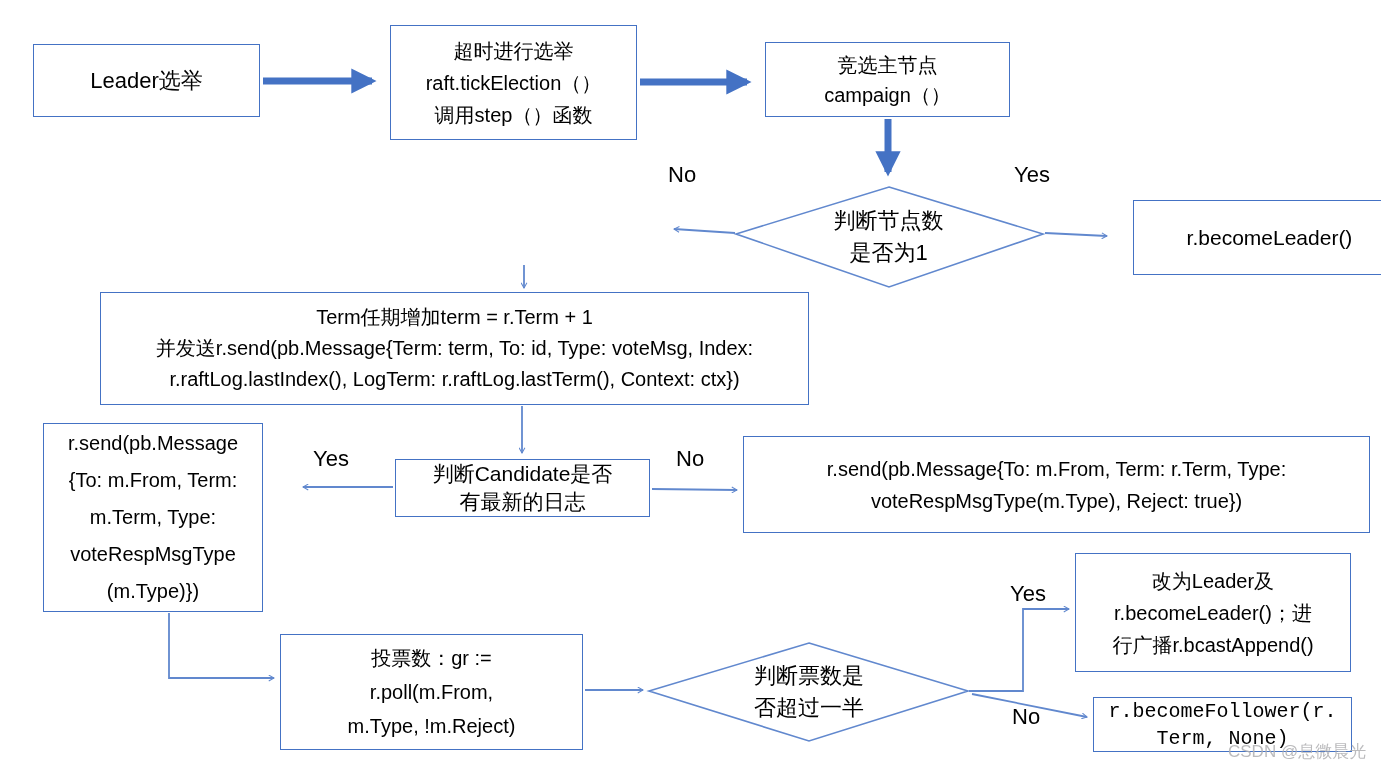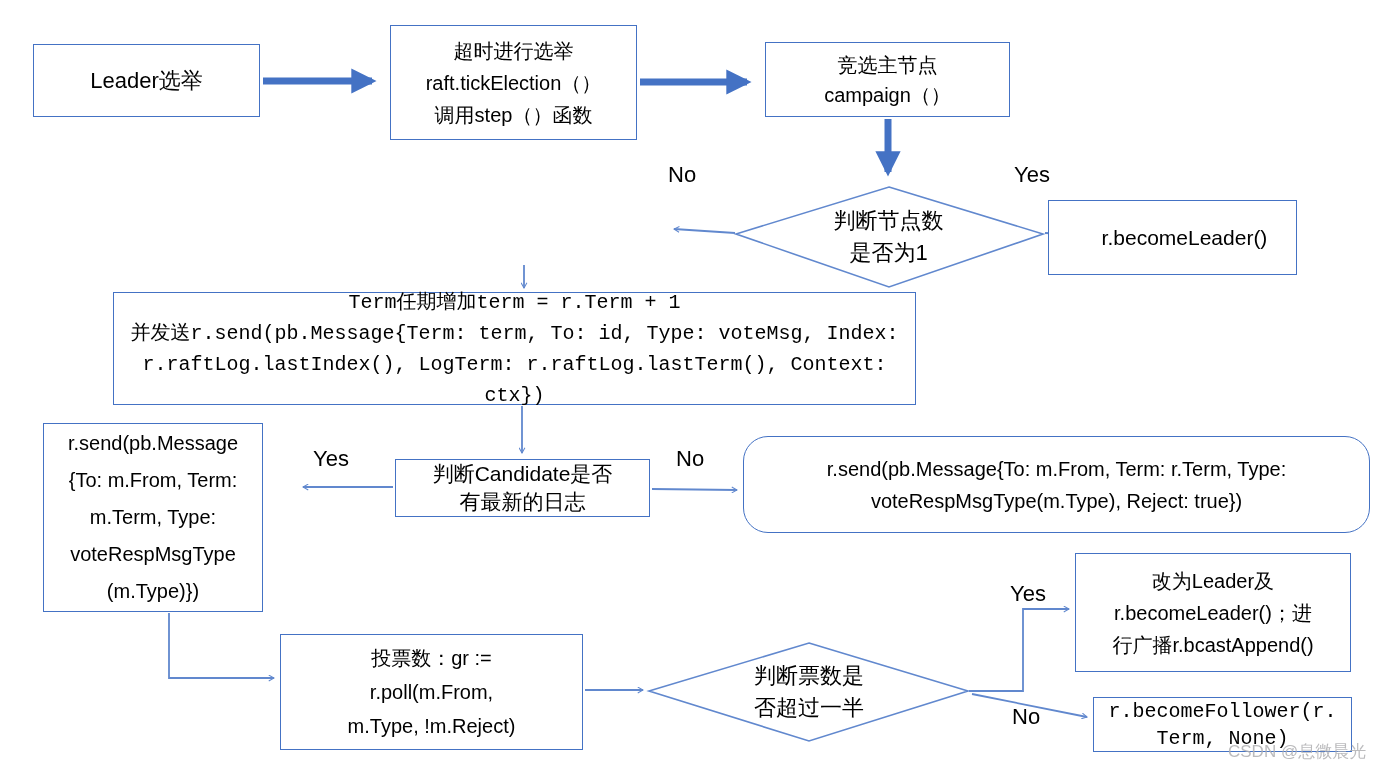--- a/index.html
+++ b/index.html
@@ -84,36 +84,36 @@
   <div class="node" style="left:33px;top:44px;width:227px;height:73px;font-size:22px;">Leader选举</div>
 
   <div class="node" style="left:390px;top:25px;width:247px;height:115px;line-height:1.6;">超时进行选举
 raft.tickElection（）
 调用step（）函数</div>
 
   <div class="node" style="left:765px;top:42px;width:245px;height:75px;">竞选主节点
 campaign（）</div>
 
 
-  <div class="node" style="left:1048px;top:200px;width:249px;height:75px;font-size:21px;padding-left:24px;">r.becomeLeader()</div>
+  <div class="node" style="left:1133px;top:200px;width:249px;height:75px;font-size:21px;padding-left:24px;">r.becomeLeader()</div>
 
-  <div class="node" style="left:113px;top:292px;width:803px;height:113px;line-height:1.55;font-family:Liberation Mono, monospace;">Term任期增加term = r.Term + 1
+  <div class="node" style="left:100px;top:292px;width:709px;height:113px;line-height:1.55;">Term任期增加term = r.Term + 1
 并发送r.send(pb.Message{Term: term, To: id, Type: voteMsg, Index:
 r.raftLog.lastIndex(), LogTerm: r.raftLog.lastTerm(), Context: ctx})</div>
 
   <div class="node" style="left:395px;top:459px;width:255px;height:58px;font-size:21px;line-height:1.35;">判断Candidate是否
 有最新的日志</div>
 
   <div class="node" style="left:43px;top:423px;width:220px;height:189px;line-height:1.85;">r.send(pb.Message
 {To: m.From, Term:
 m.Term, Type:
 voteRespMsgType
 (m.Type)})</div>
 
-  <div class="node" style="left:743px;top:436px;width:627px;height:97px;line-height:1.6;border-radius:25px;">r.send(pb.Message{To: m.From, Term: r.Term, Type:
+  <div class="node" style="left:743px;top:436px;width:627px;height:97px;line-height:1.6;">r.send(pb.Message{To: m.From, Term: r.Term, Type:
 voteRespMsgType(m.Type), Reject: true})</div>
 
   <div class="node" style="left:280px;top:634px;width:303px;height:116px;line-height:1.7;">投票数：gr :=
 r.poll(m.From,
 m.Type, !m.Reject)</div>
 
   <div class="node" style="left:1075px;top:553px;width:276px;height:119px;line-height:1.6;">改为Leader及
 r.becomeLeader()；进
 行广播r.bcastAppend()</div>
 

